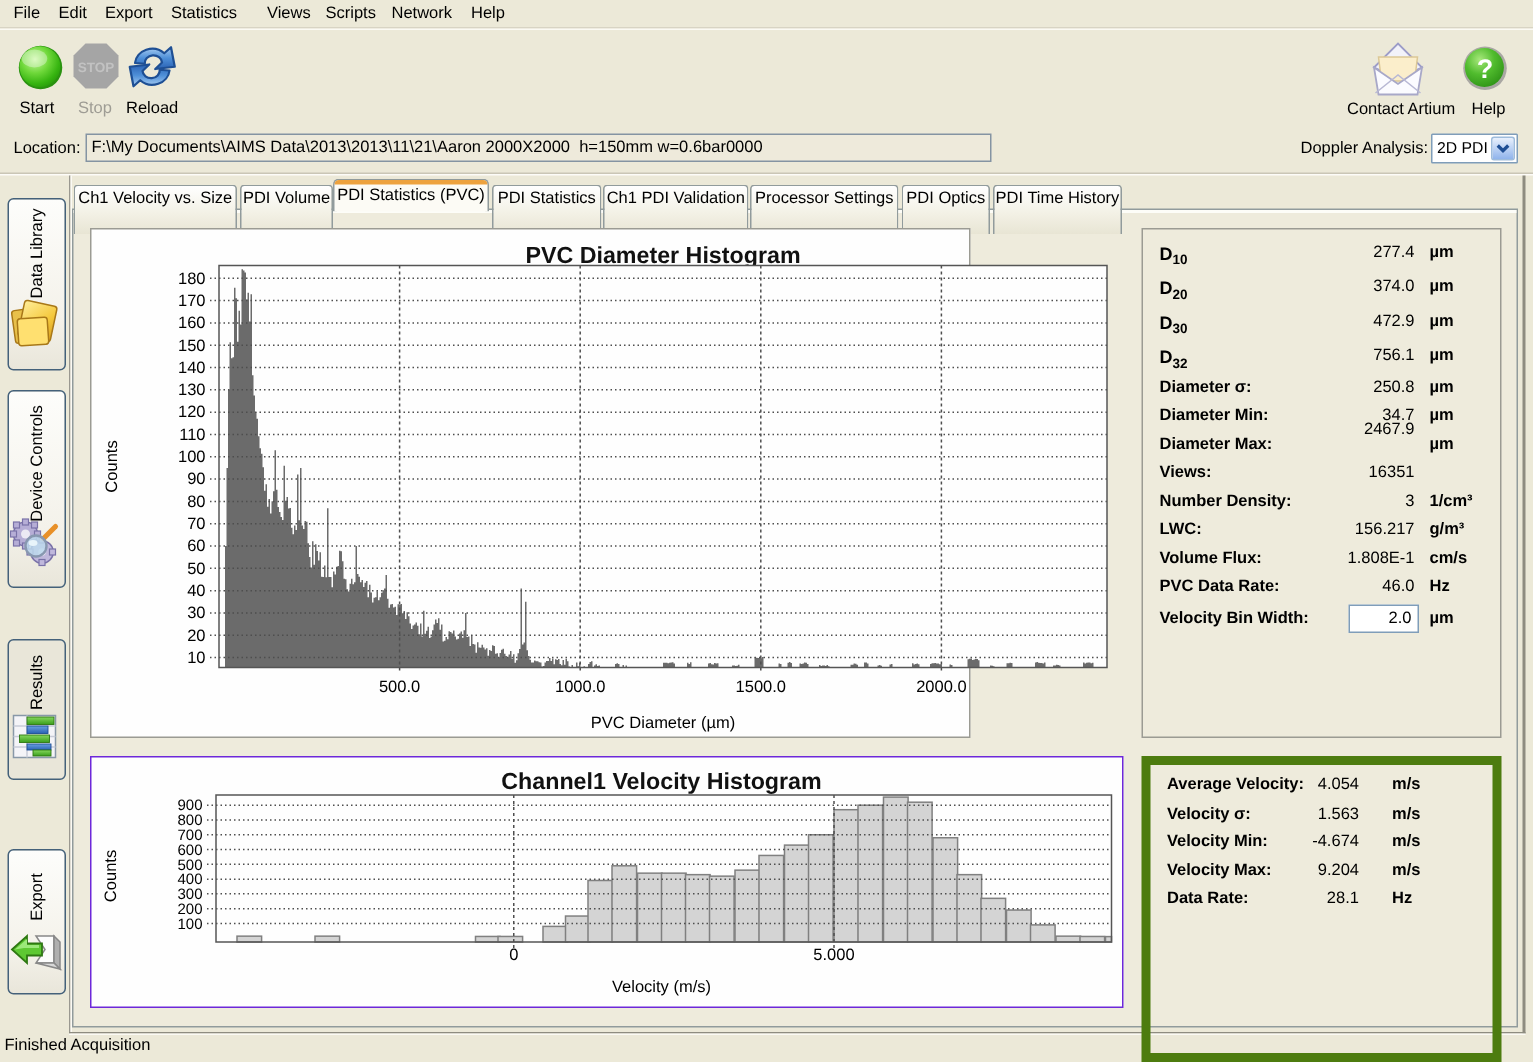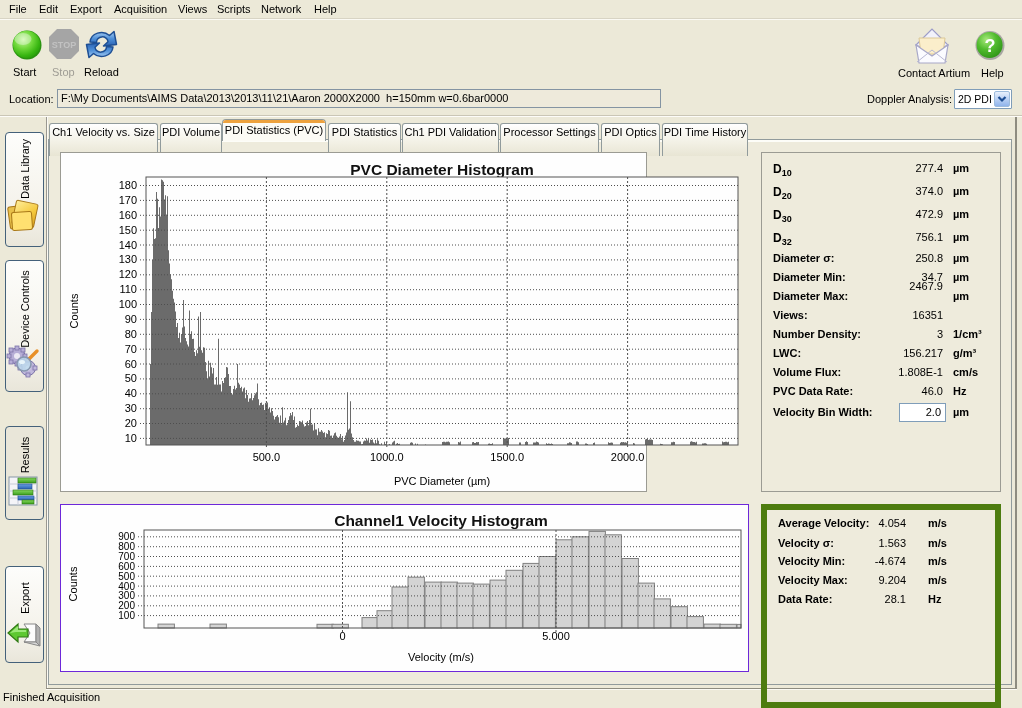--- a/index.html
+++ b/index.html
@@ -15,21 +15,21 @@
 .l { position:absolute; font-size:11px; font-weight:bold; white-space:nowrap; }
 .v { position:absolute; font-size:11px; white-space:nowrap; }
 .u { position:absolute; font-size:11px; font-weight:bold; white-space:nowrap; }
 </style></head>
 <body>
 
 <div class="menu">
 <span style="left:9px">File</span>
     <span style="left:39px">Edit</span>
     <span style="left:70px">Export</span>
-<span style="left:114px">Acquisition</span>
+<span style="left:114px">Statistics</span>
     <span style="left:178px">Views</span>
     <span style="left:217px">Scripts</span>
 <span style="left:261px">Network</span>
     <span style="left:314px">Help</span>
 </div>
 <div class="abs" style="left:0;top:18px;width:1022px;height:1px;background:#d8d4c4"></div>
 <div class="abs" style="left:0;top:19px;width:1022px;height:1px;background:#fbfaf4"></div>
 
 <svg width="1022" height="90" viewBox="0 0 1022 90" style="position:absolute;left:0;top:0">
 <defs>

